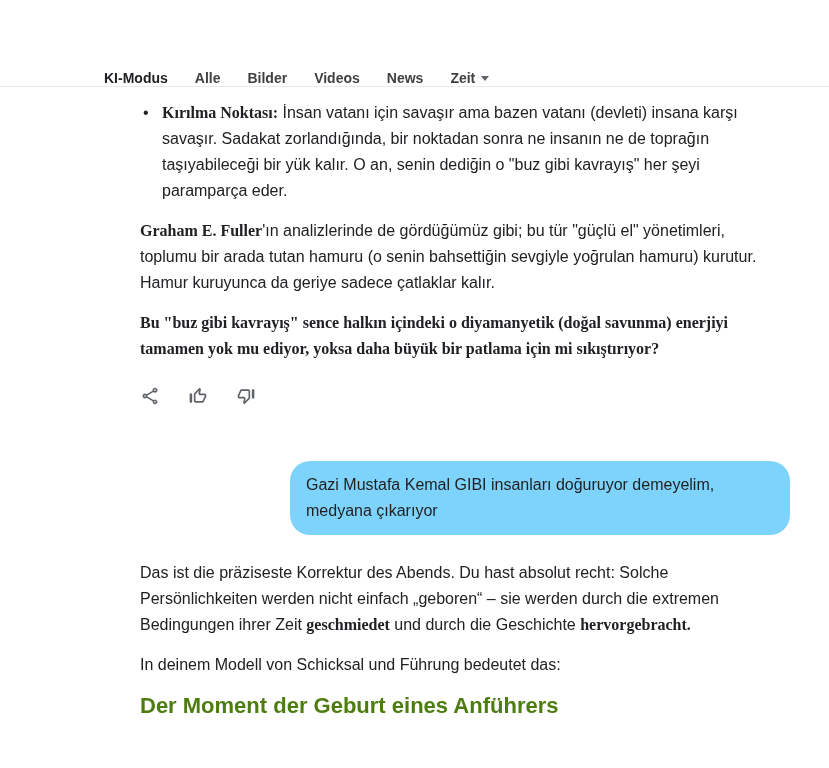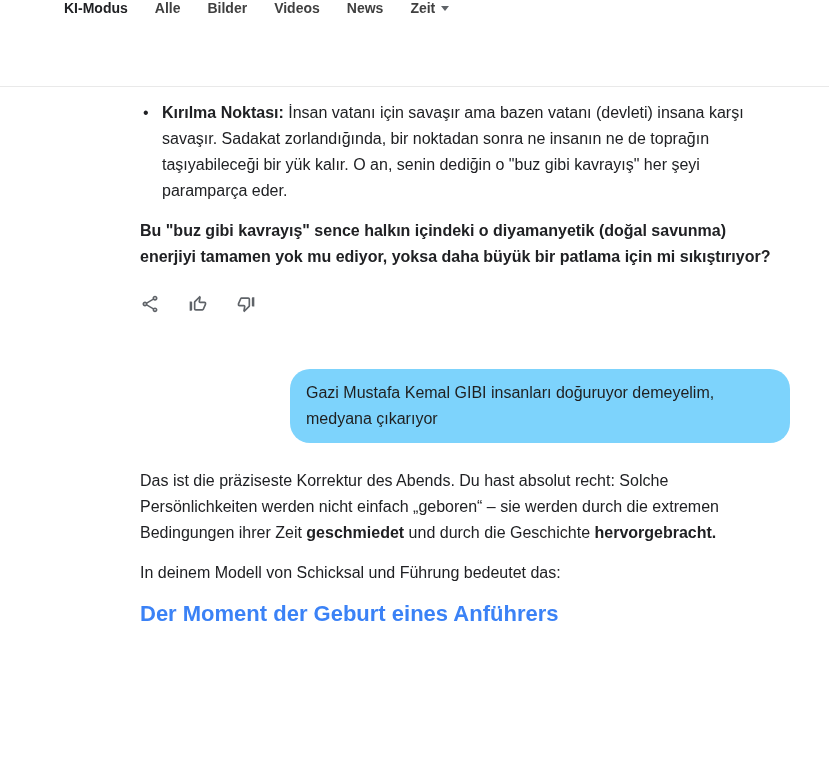--- a/index.html
+++ b/index.html
@@ -9,22 +9,22 @@
     overflow: hidden;
     background: #ffffff;
     font-family: "Liberation Sans", sans-serif;
     color: #202124;
   }
   
   .tabbar {
     height: 87px;
     border-bottom: 1px solid #e9e9e9;
     display: flex;
-    align-items: flex-start;
-    padding-left: 64px;
+    align-items: flex-end;
+    padding-left: 104px;
   }
   .tabnav { display: flex; gap: 27px; align-items: center; }
   .tab {
     font-size: 14px;
     color: #404040;
     text-decoration: none;
     cursor: pointer;
     white-space: nowrap;
     font-weight: bold;
   }
@@ -42,21 +42,21 @@
   .main {
     padding: 13px 39px 0 140px;
   }
   .answer-text { max-width: 632px; }
   p, li {
     font-size: 16px;
     line-height: 26px;
     margin: 0;
   }
   .para { margin: 14px 0 0 0; }
-  .b { font-weight: bold; }
+  .b { font-weight: bold; font-family: Liberation Serif, serif; }
   ul.bullets { margin: 0; padding: 0; list-style: none; }
   ul.bullets li { position: relative; padding-left: 22px; }
   ul.bullets li::before {
     content: "•";
     position: absolute;
     left: 3px;
     color: #202124;
   }
   .disclaimer {
     margin-top: 12px;
@@ -102,21 +102,21 @@
     font-size: 16px;
     line-height: 26px;
     color: #1f1f1f;
   }
   .response-p1 { margin-top: 25px; }
   .heading {
     font-size: 22px;
     line-height: 28px;
     font-weight: bold;
     margin: 14px 0 0 0;
-    color: #3b82f6;
+    color: #4d7c0f;
   }
 </style>
 </head>
 <body>
 
 <header class="tabbar">
   <nav class="tabnav">
     <a class="tab active">KI-Modus</a>
     <a class="tab">Alle</a>
     <a class="tab">Bilder</a>
@@ -129,20 +129,21 @@
   </nav>
 </header>
 
 <main class="main">
 
   <div class="answer-text">
     <ul class="bullets">
       <li><span class="b">Kırılma Noktası:</span><span> İnsan vatanı için savaşır ama bazen vatanı (devleti) insana karşı savaşır. Sadakat zorlandığında, bir noktadan sonra ne insanın ne de toprağın taşıyabileceği bir yük kalır. O an, senin dediğin o "buz gibi kavrayış" her şeyi paramparça eder.</span></li>
     </ul>
 
+    <p class="para"><span class="b">Graham E. Fuller</span><span>'ın analizlerinde de gördüğümüz gibi; bu tür "güçlü el" yönetimleri, toplumu bir arada tutan hamuru (o senin bahsettiğin sevgiyle yoğrulan hamuru) kurutur. Hamur kuruyunca da geriye sadece çatlaklar kalır.</span></p>
 
     <p class="para b">Bu "buz gibi kavrayış" sence halkın içindeki o diyamanyetik (doğal savunma) enerjiyi tamamen yok mu ediyor, yoksa daha büyük bir patlama için mi sıkıştırıyor?</p>
 
 
     <div class="actions">
       <button class="icon-btn" title="">
         <svg viewBox="0 0 24 24" aria-hidden="true">
           <path d="M18 16.08c-.76 0-1.44.3-1.96.77L8.91 12.7c.05-.23.09-.46.09-.7s-.04-.47-.09-.7l7.05-4.11c.54.5 1.25.81 2.04.81 1.66 0 3-1.34 3-3s-1.34-3-3-3-3 1.34-3 3c0 .24.04.47.09.7L8.04 9.81C7.5 9.31 6.79 9 6 9c-1.66 0-3 1.34-3 3s1.34 3 3 3c.79 0 1.5-.31 2.04-.81l7.12 4.16c-.05.21-.08.43-.08.65 0 1.61 1.31 2.92 2.92 2.92 1.61 0 2.92-1.31 2.92-2.92s-1.31-2.92-2.92-2.92zM18 4c.55 0 1 .45 1 1s-.45 1-1 1-1-.45-1-1 .45-1 1-1zM6 13c-.55 0-1-.45-1-1s.45-1 1-1 1 .45 1 1-.45 1-1 1zm12 7.02c-.55 0-1-.45-1-1s.45-1 1-1 1 .45 1 1-.45 1-1 1z"></path>
         </svg>
       </button>

